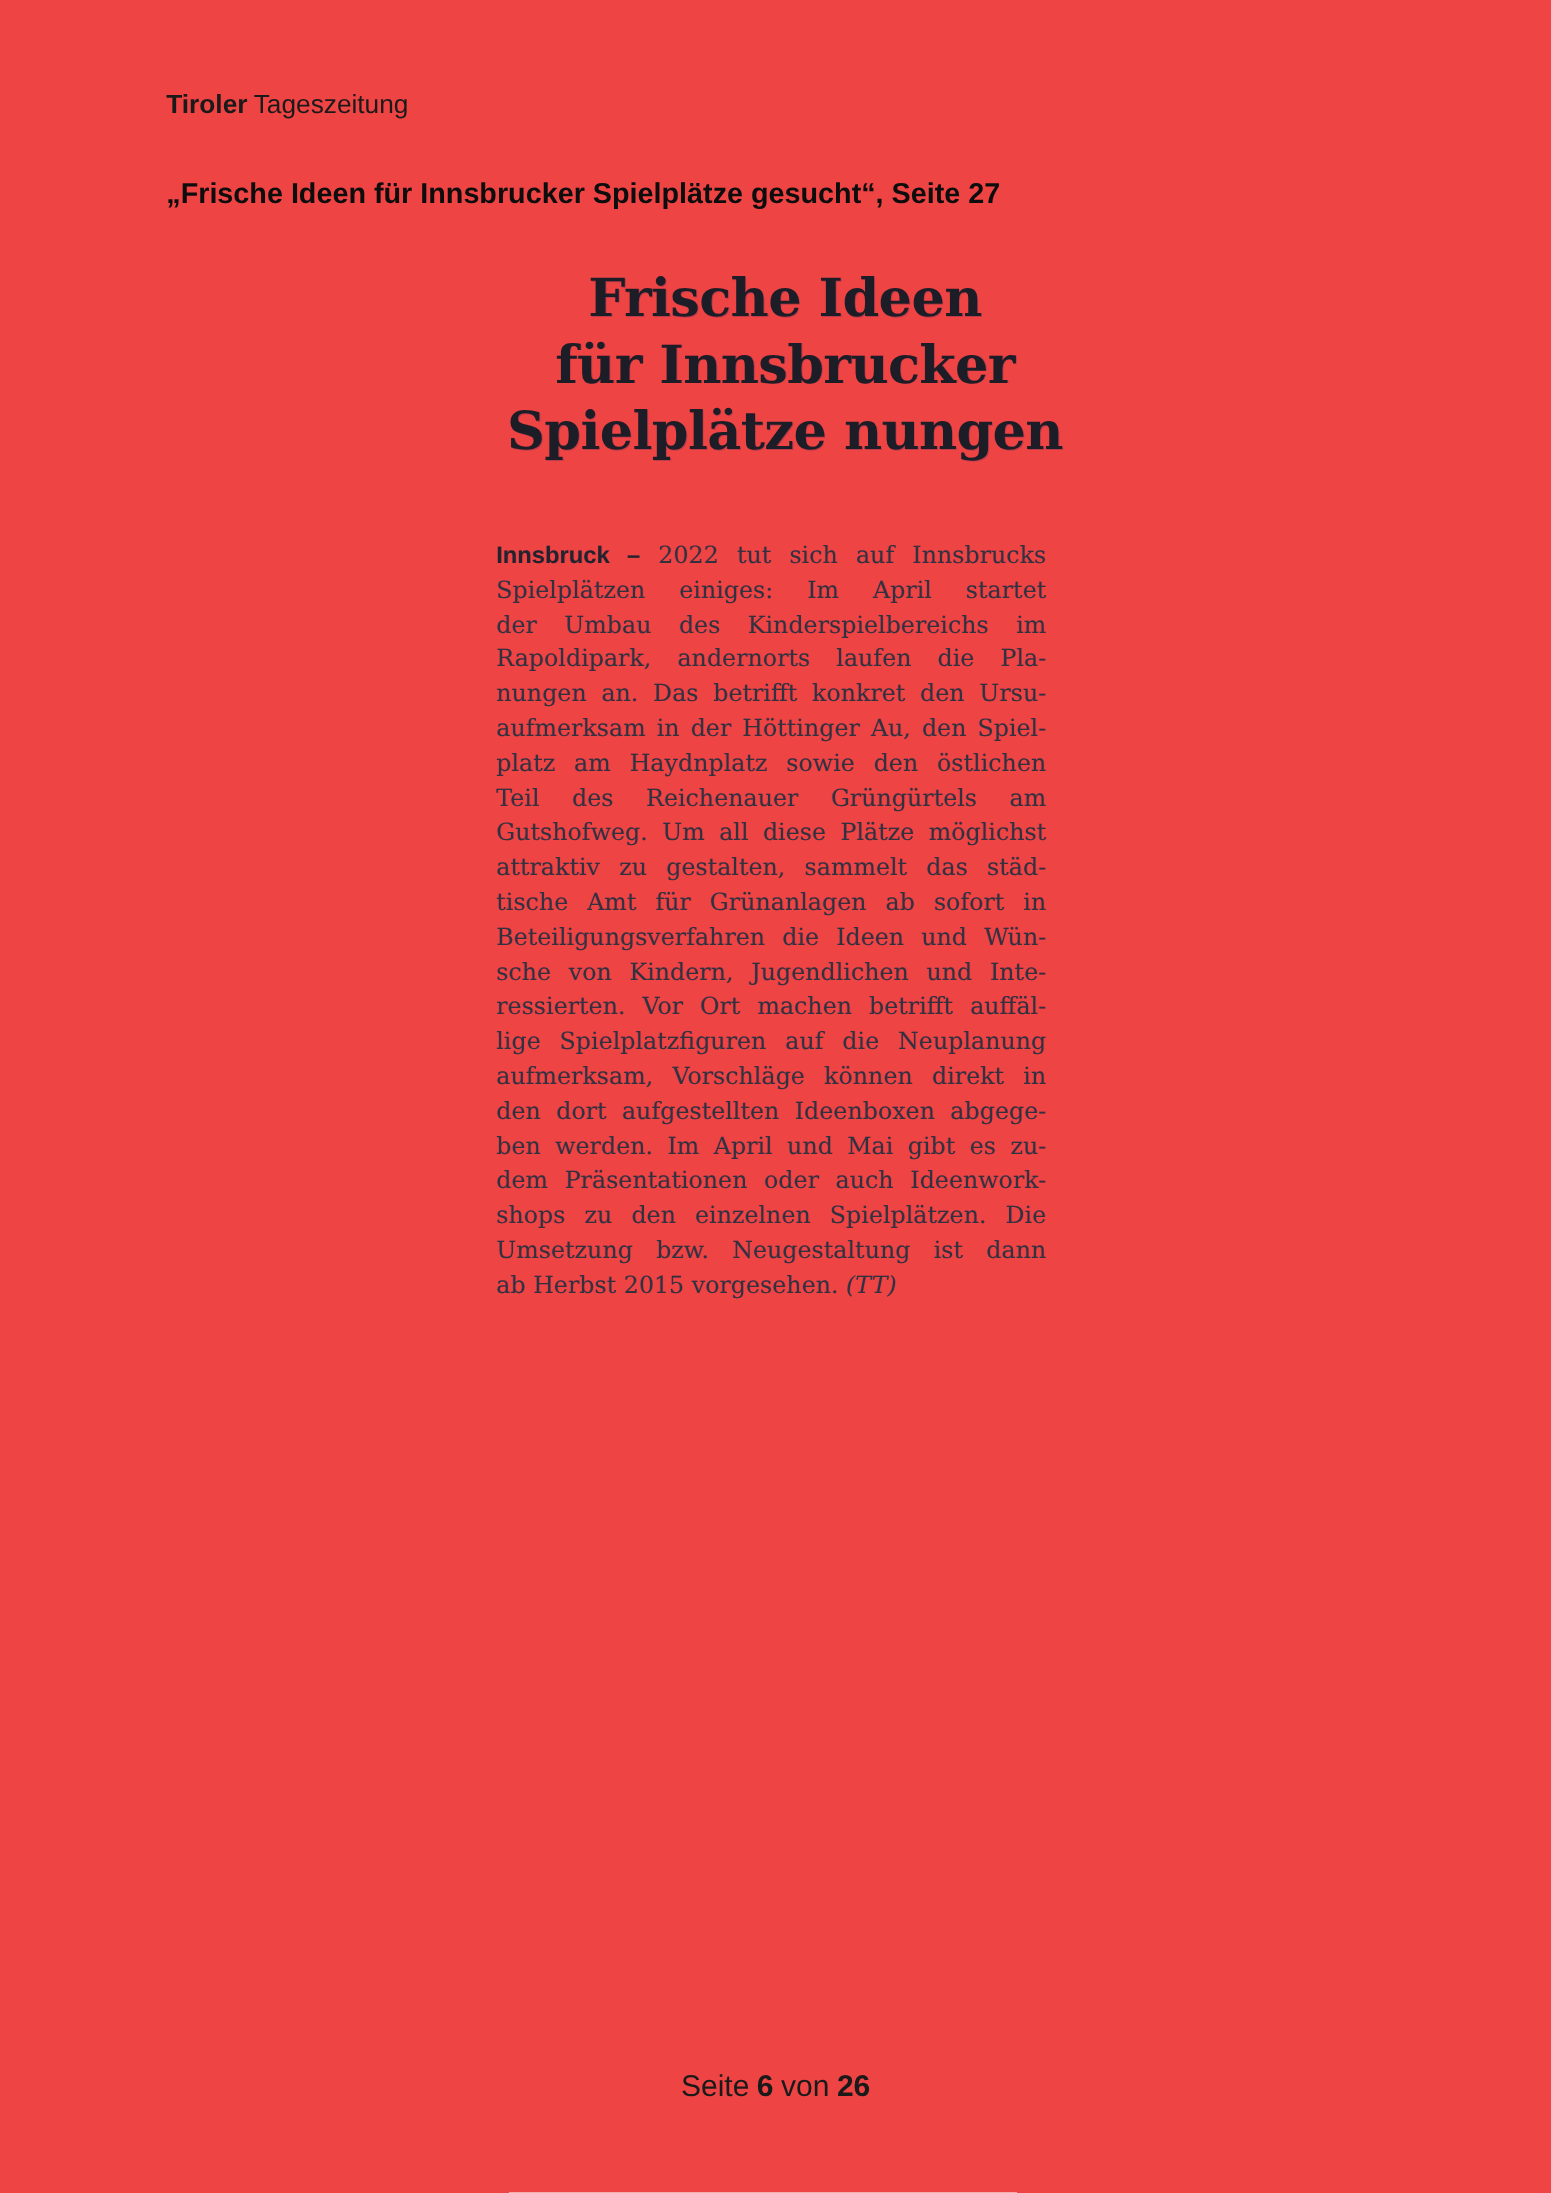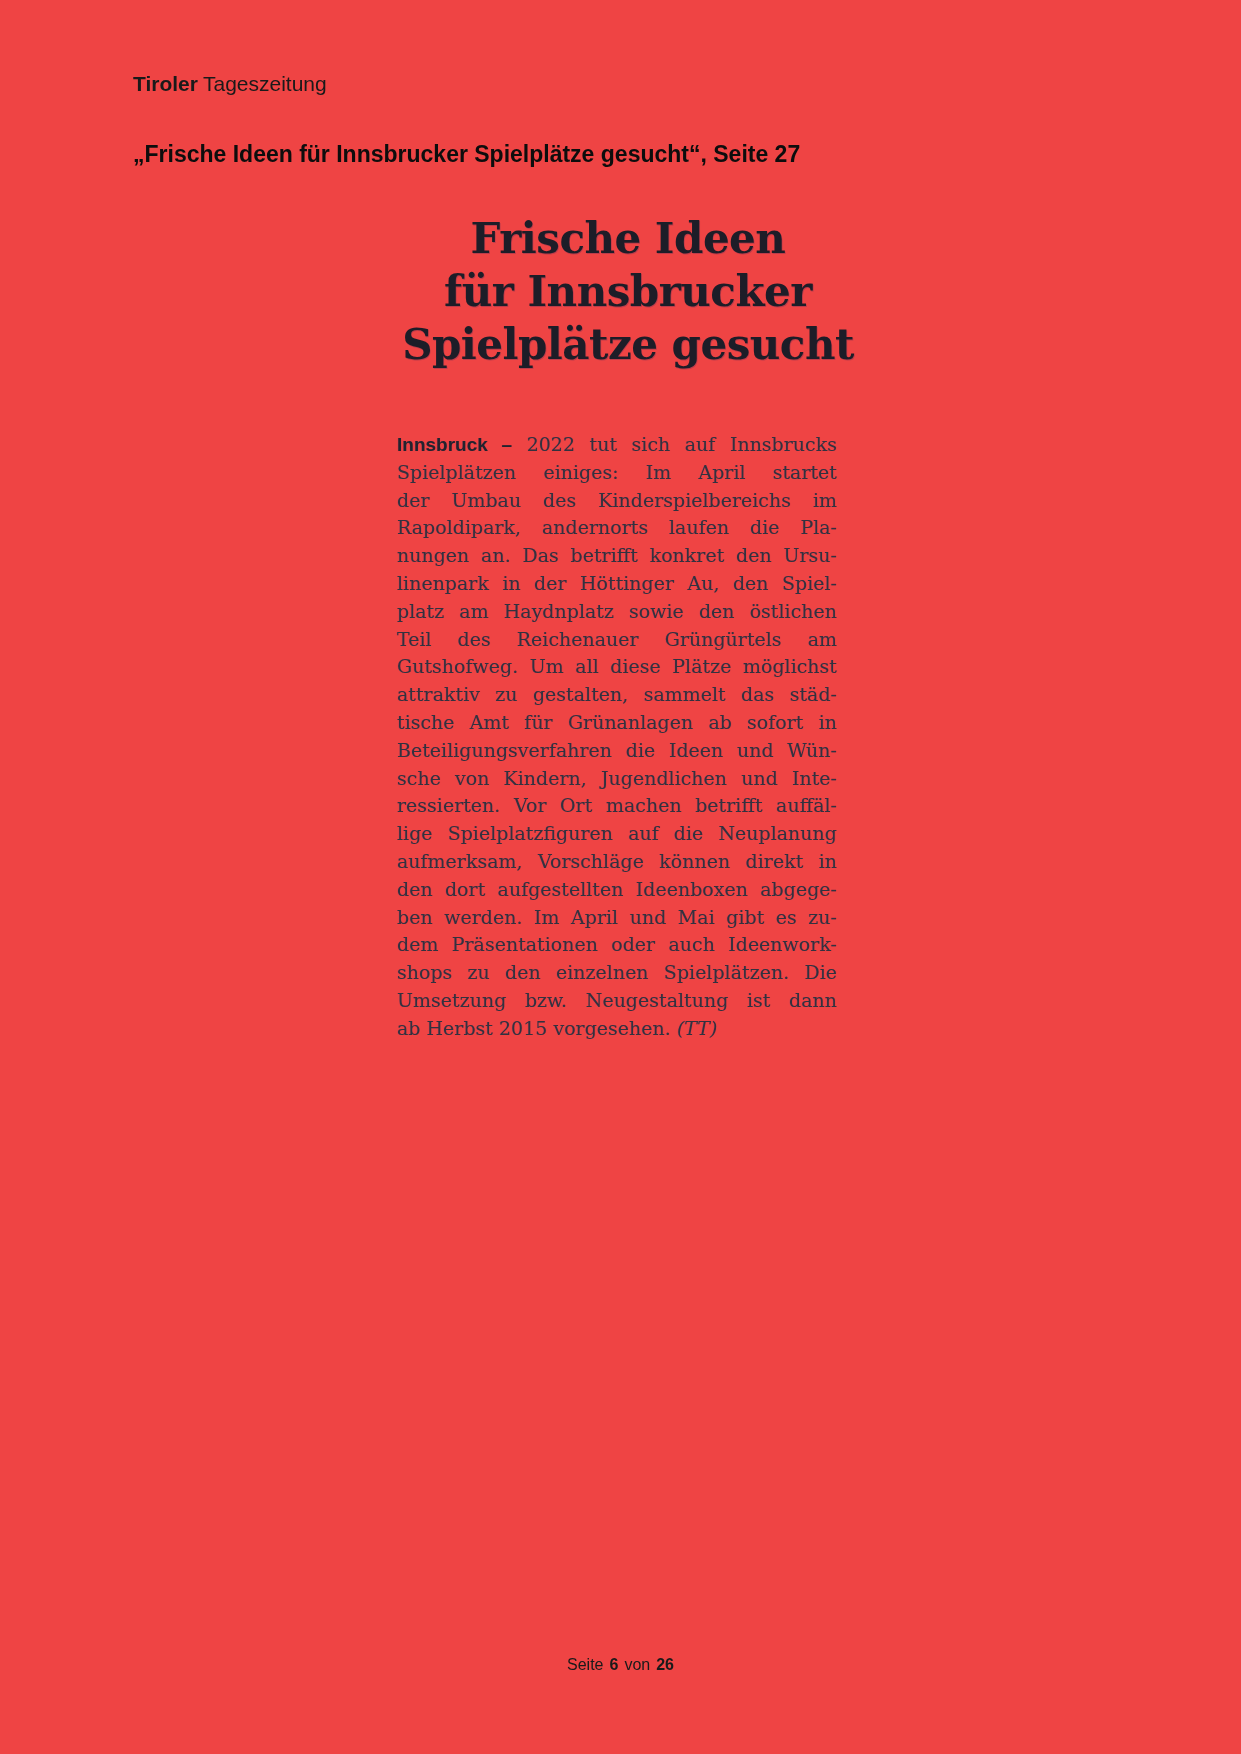--- a/index.html
+++ b/index.html
@@ -89,21 +89,21 @@
   }
   .credit { font-style: italic; }
 
   
   .doc-footer {
     position: absolute;
     left: 0;
     top: 1656px;
     width: 1241px;
     text-align: center;
-    font-size: 16px;
+    font-size: 24px;
     color: #1a1a1a;
     white-space: nowrap;
   }
   .doc-footer span { margin: 0 3px; }
   .doc-footer .pagenum { font-weight: bold; }
 </style>
 </head>
 <body>
 
 <div class="page">
@@ -112,35 +112,35 @@
     <span class="brand-bold">Tiroler</span><span class="brand-rest">Tageszeitung</span>
   </div>
 
   <div class="doc-headline">„Frische Ideen für Innsbrucker Spielplätze gesucht“, Seite 27</div>
 
   <div class="clipping">
 
     <div class="clip-title">
         <div class="title-line">Frische Ideen</div>
         <div class="title-line">für Innsbrucker</div>
-        <div class="title-line">Spielplätze gesucht</div>
+        <div class="title-line">Spielplätze nungen</div>
       </div>
 
     <div class="clip-body">
       <div class="body-line first-line">
         <span class="lead-in">Innsbruck –</span>
         <span>2022 tut sich auf Innsbrucks</span>
       </div>
 
       <div>
           <div class="body-line">Spielplätzen einiges: Im April startet</div>
           <div class="body-line">der Umbau des Kinderspielbereichs im</div>
           <div class="body-line">Rapoldipark, andernorts laufen die Pla-</div>
           <div class="body-line">nungen an. Das betrifft konkret den Ursu-</div>
-          <div class="body-line">linenpark in der Höttinger Au, den Spiel-</div>
+          <div class="body-line">aufmerksam in der Höttinger Au, den Spiel-</div>
           <div class="body-line">platz am Haydnplatz sowie den östlichen</div>
           <div class="body-line">Teil des Reichenauer Grüngürtels am</div>
           <div class="body-line">Gutshofweg. Um all diese Plätze möglichst</div>
           <div class="body-line">attraktiv zu gestalten, sammelt das städ-</div>
           <div class="body-line">tische Amt für Grünanlagen ab sofort in</div>
           <div class="body-line">Beteiligungsverfahren die Ideen und Wün-</div>
           <div class="body-line">sche von Kindern, Jugendlichen und Inte-</div>
           <div class="body-line">ressierten. Vor Ort machen betrifft auffäl-</div>
           <div class="body-line">lige Spielplatzfiguren auf die Neuplanung</div>
           <div class="body-line">aufmerksam, Vorschläge können direkt in</div>

